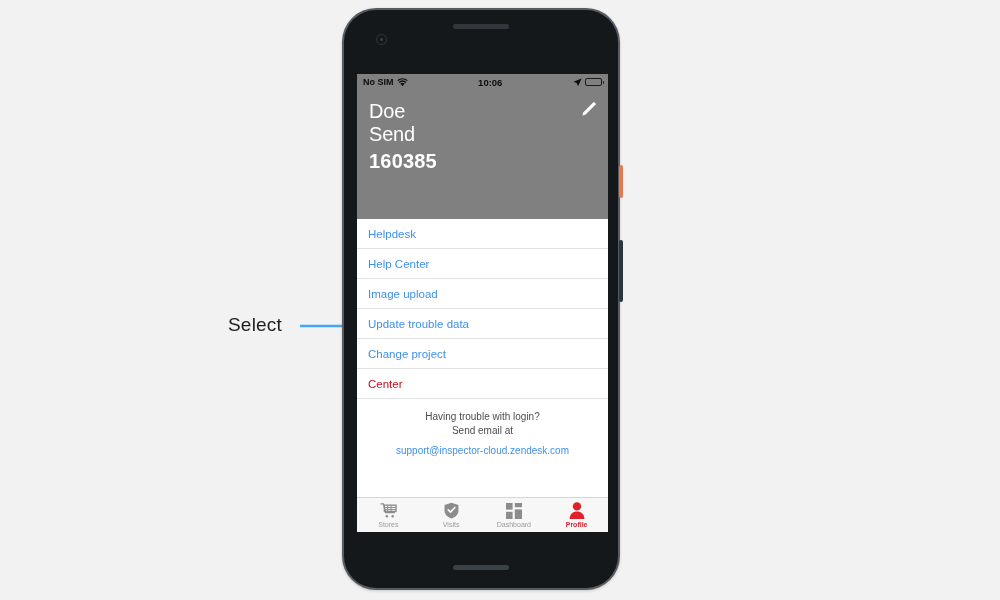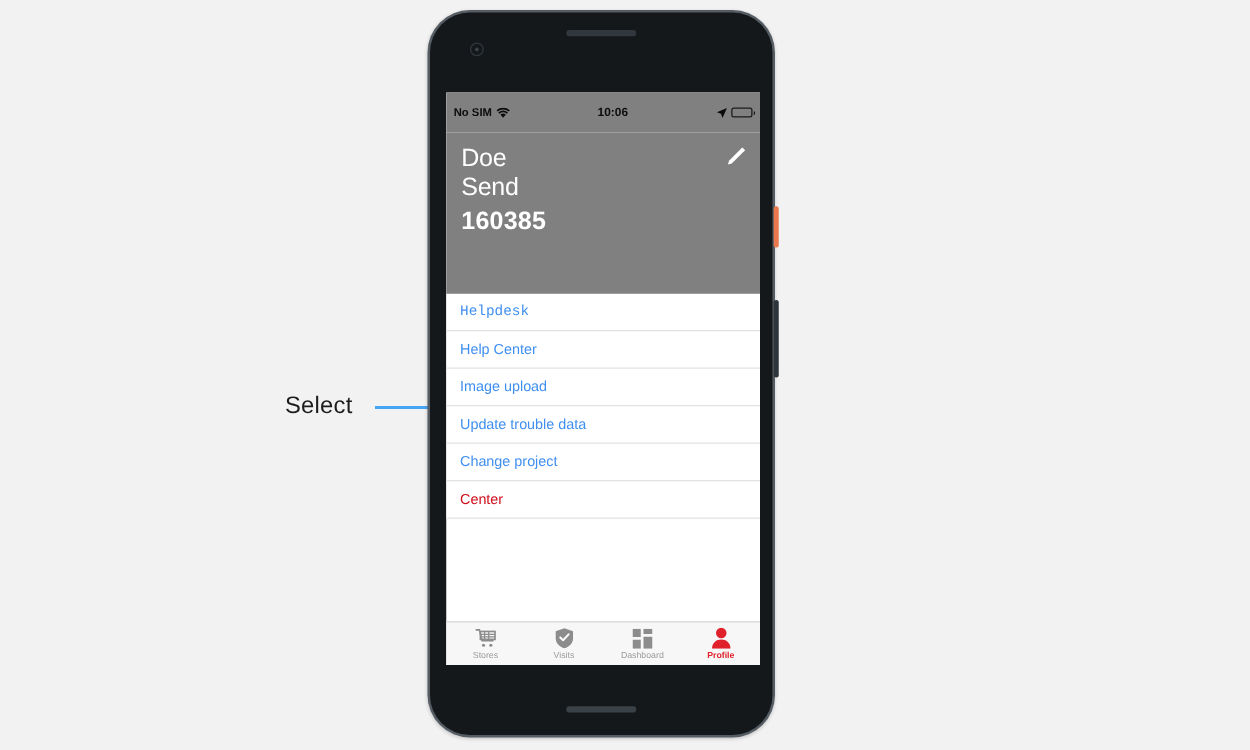--- a/index.html
+++ b/index.html
@@ -125,21 +125,21 @@
     background: #ffffff;
     overflow: hidden;
   }
 
   
   #status-bar {
     height: 16px;
     background: #808080;
     display: flex;
     align-items: center;
-    padding: 16px 6px;
+    padding: 0 6px;
     color: #0b0b0b;
     font-size: 9px;
     font-weight: bold;
     box-sizing: border-box;
   }
   #status-left { display: flex; align-items: center; gap: 3px; }
   #status-center { flex: 1; text-align: center; font-size: 9.5px; }
   #status-right { display: flex; align-items: center; gap: 3px; }
   .battery-shell {
     width: 17px;
@@ -205,21 +205,21 @@
     height: 30px;
     display: flex;
     align-items: center;
     padding-left: 11px;
     font-size: 11.5px;
     color: #3f8ff0;
     border-bottom: 1px solid #e2e2e2;
     box-sizing: border-box;
     cursor: pointer;
   }
-  .menu-item.first { border-top: none; font-family: Liberation Mono, monospace; }
+  .menu-item.first { border-top: none; }
   .menu-item.danger { color: #cf0a18; }
 
   
   #support-block {
     text-align: center;
     padding: 11px 8px 8px 8px;
     background: #ffffff;
   }
   .support-line {
     font-size: 10px;
@@ -317,20 +317,25 @@
 
       <div id="menu-list">
           <div class="menu-item first">Helpdesk</div>
           <div class="menu-item">Help Center</div>
           <div class="menu-item">Image upload</div>
           <div class="menu-item">Update trouble data</div>
           <div class="menu-item">Change project</div>
           <div class="menu-item danger">Center</div>
         </div>
 
+      <div id="support-block">
+        <div class="support-line">Having trouble with login?</div>
+        <div class="support-line">Send email at</div>
+        <div id="support-email">support@inspector-cloud.zendesk.com</div>
+      </div>
 
       <div id="tab-bar">
           <div class="tab-item">
             <div class="tab-icon">
               <svg width="17" height="15" viewBox="0 0 20 18">
                 <path d="M1 1 h3 l2.6 10.4 h10.4" fill="none" stroke="#8c8c8c" stroke-width="1.6" stroke-linecap="round"></path>
                 <rect x="5" y="2.6" width="14" height="7.6" fill="none" stroke="#8c8c8c" stroke-width="1.6"></rect>
                 <path d="M5 5.4 h14 M5 7.9 h14 M9 2.6 v7.6 M13 2.6 v7.6" stroke="#8c8c8c" stroke-width="1.2"></path>
                 <circle cx="8" cy="15.8" r="1.5" fill="#8c8c8c"></circle>
                 <circle cx="15" cy="15.8" r="1.5" fill="#8c8c8c"></circle>

